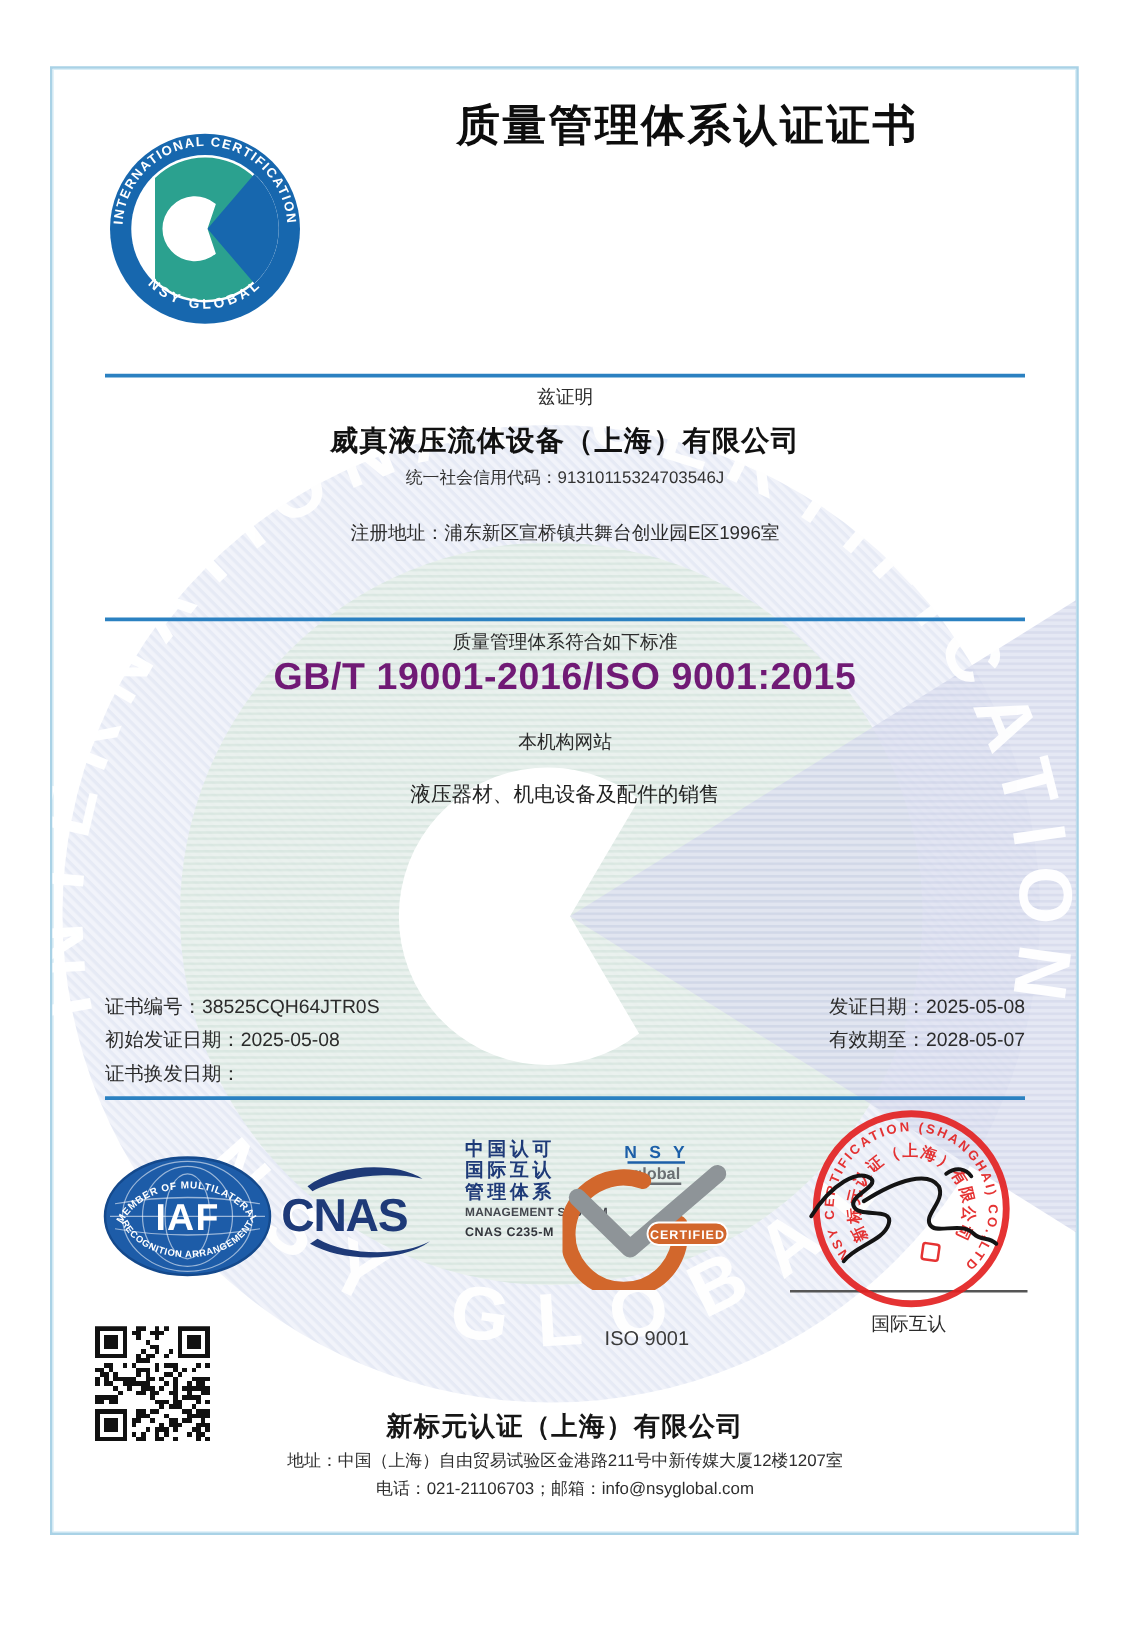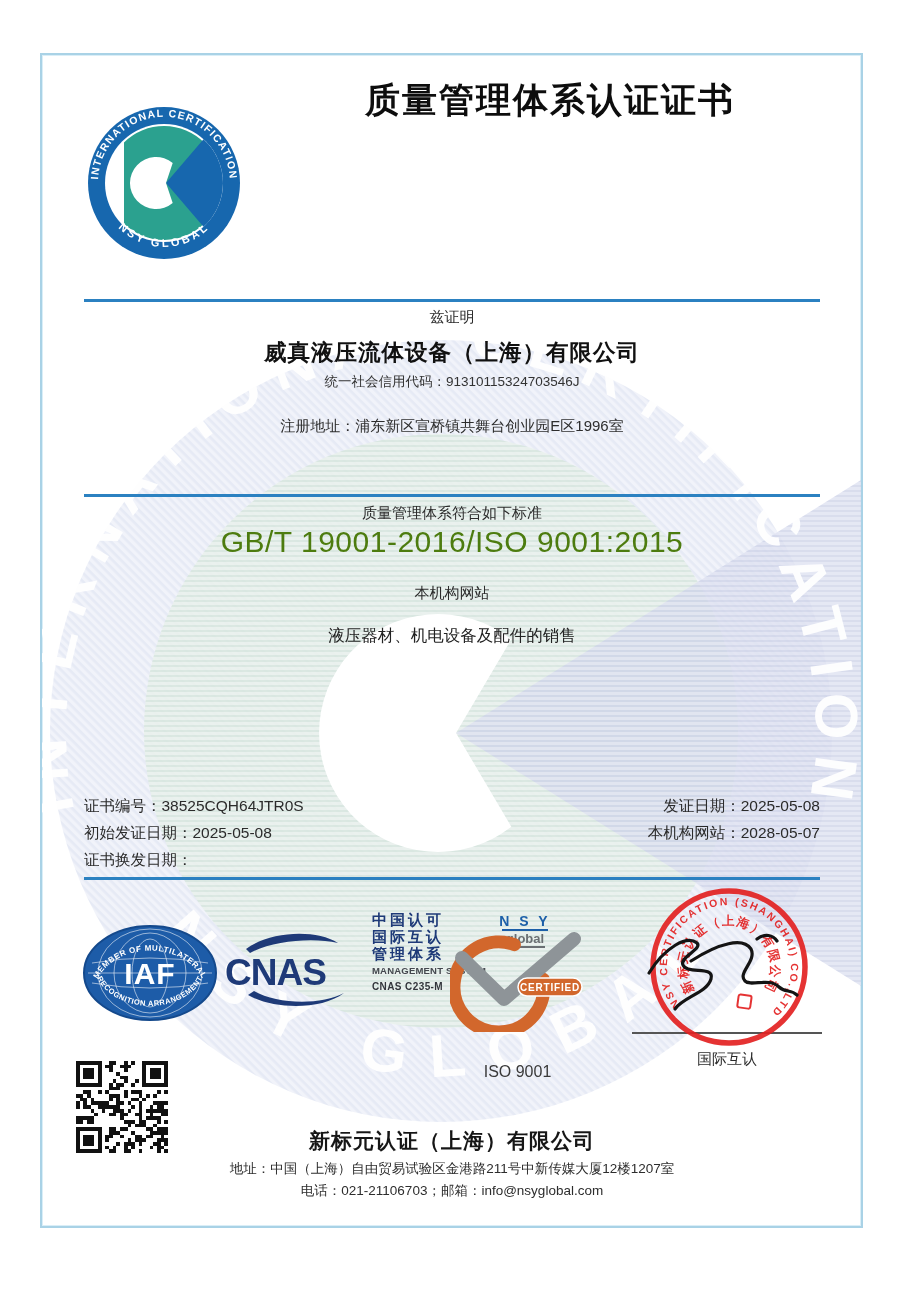--- a/index.html
+++ b/index.html
@@ -16,21 +16,21 @@
     text-align:center;letter-spacing:2px;}
   .intro{left:230px;width:556px;top:84px;font-size:15.2px;line-height:26px;color:#2d2d2d;
     text-align:justify;}
   .intro-item{font-size:15.2px;line-height:26.5px;color:#2d2d2d;}
   .lead{left:42px;width:736px;top:253px;font-size:15px;color:#2b2b2b;}
   .company{left:42px;width:736px;top:282px;font-size:22.5px;font-weight:600;color:#111;letter-spacing:1px;}
   .credit{left:42px;width:736px;top:318px;font-size:13.5px;color:#333;}
   .addr1{left:42px;width:736px;top:362px;font-size:15px;color:#2d2d2d;}
   .addr2{left:42px;width:736px;top:386px;font-size:15px;color:#2d2d2d;}
   .std-head{left:42px;width:736px;top:449px;font-size:15px;color:#2b2b2b;}
-  .std-code{left:42px;width:736px;top:470px;font-size:30px;font-weight:normal;color:#4d7c0f;letter-spacing:.5px;}
+  .std-code{left:42px;width:736px;top:470px;font-size:30px;font-weight:bold;color:#701a75;letter-spacing:.5px;}
   .scope-head{left:42px;width:736px;top:529px;font-size:15px;color:#2b2b2b;}
   .scope{left:42px;width:736px;top:570px;font-size:16.5px;color:#222;}
   .meta-left{left:42px;top:737px;font-size:15.5px;color:#2b2b2b;line-height:27px;}
   .meta-right{right:41px;top:737px;font-size:15.5px;color:#2b2b2b;line-height:27px;text-align:right;}
   .iso-label{left:408px;width:135px;top:980px;font-size:16px;color:#3a3a3a;text-align:center;margin-top:28px;}
   .sig-line{left:590px;width:190px;top:977px;height:2px;background:#555;}
   .signer{left:590px;width:190px;top:995px;font-size:15px;color:#2b2b2b;text-align:center;}
   .issuer-name{left:42px;width:736px;top:1072px;font-size:21px;font-weight:600;color:#161616;letter-spacing:1px;}
   .issuer-addr{left:42px;width:736px;top:1105px;font-size:13.5px;color:#2d2d2d;}
   .issuer-tel{left:42px;width:736px;top:1127px;font-size:13.5px;color:#2d2d2d;}
@@ -111,21 +111,21 @@
     <div class="abs scope-head center">本机构网站</div>
     <div class="abs scope center">液压器材、机电设备及配件的销售</div>
 
     <div class="abs meta-left">
       <div><span>证书编号：</span><span>38525CQH64JTR0S</span></div>
       <div><span>初始发证日期：</span><span>2025-05-08</span></div>
       <div><span>证书换发日期：</span><span></span></div>
     </div>
     <div class="abs meta-right">
       <div><span>发证日期：</span><span>2025-05-08</span></div>
-      <div><span>本机构网站：</span><span>2028-05-07</span></div>
+      <div><span>有效期至：</span><span>2028-05-07</span></div>
     </div>
 
     <div class="hr-blue" style="top:822px;"></div>
 
     <svg class="abs" style="left:38px;top:868px;" width="140" height="100" viewBox="0 0 140 100">
       <defs>
         <path id="iafTop" d="M 16 60 A 56 44 0 0 1 124 60" fill="none"></path>
         <path id="iafBot" d="M 16 52 A 56 42 0 0 0 124 52" fill="none"></path>
       </defs>
       <ellipse cx="70" cy="50" rx="66" ry="47" fill="#1d5ca8" stroke="#14498c" stroke-width="2"></ellipse>

